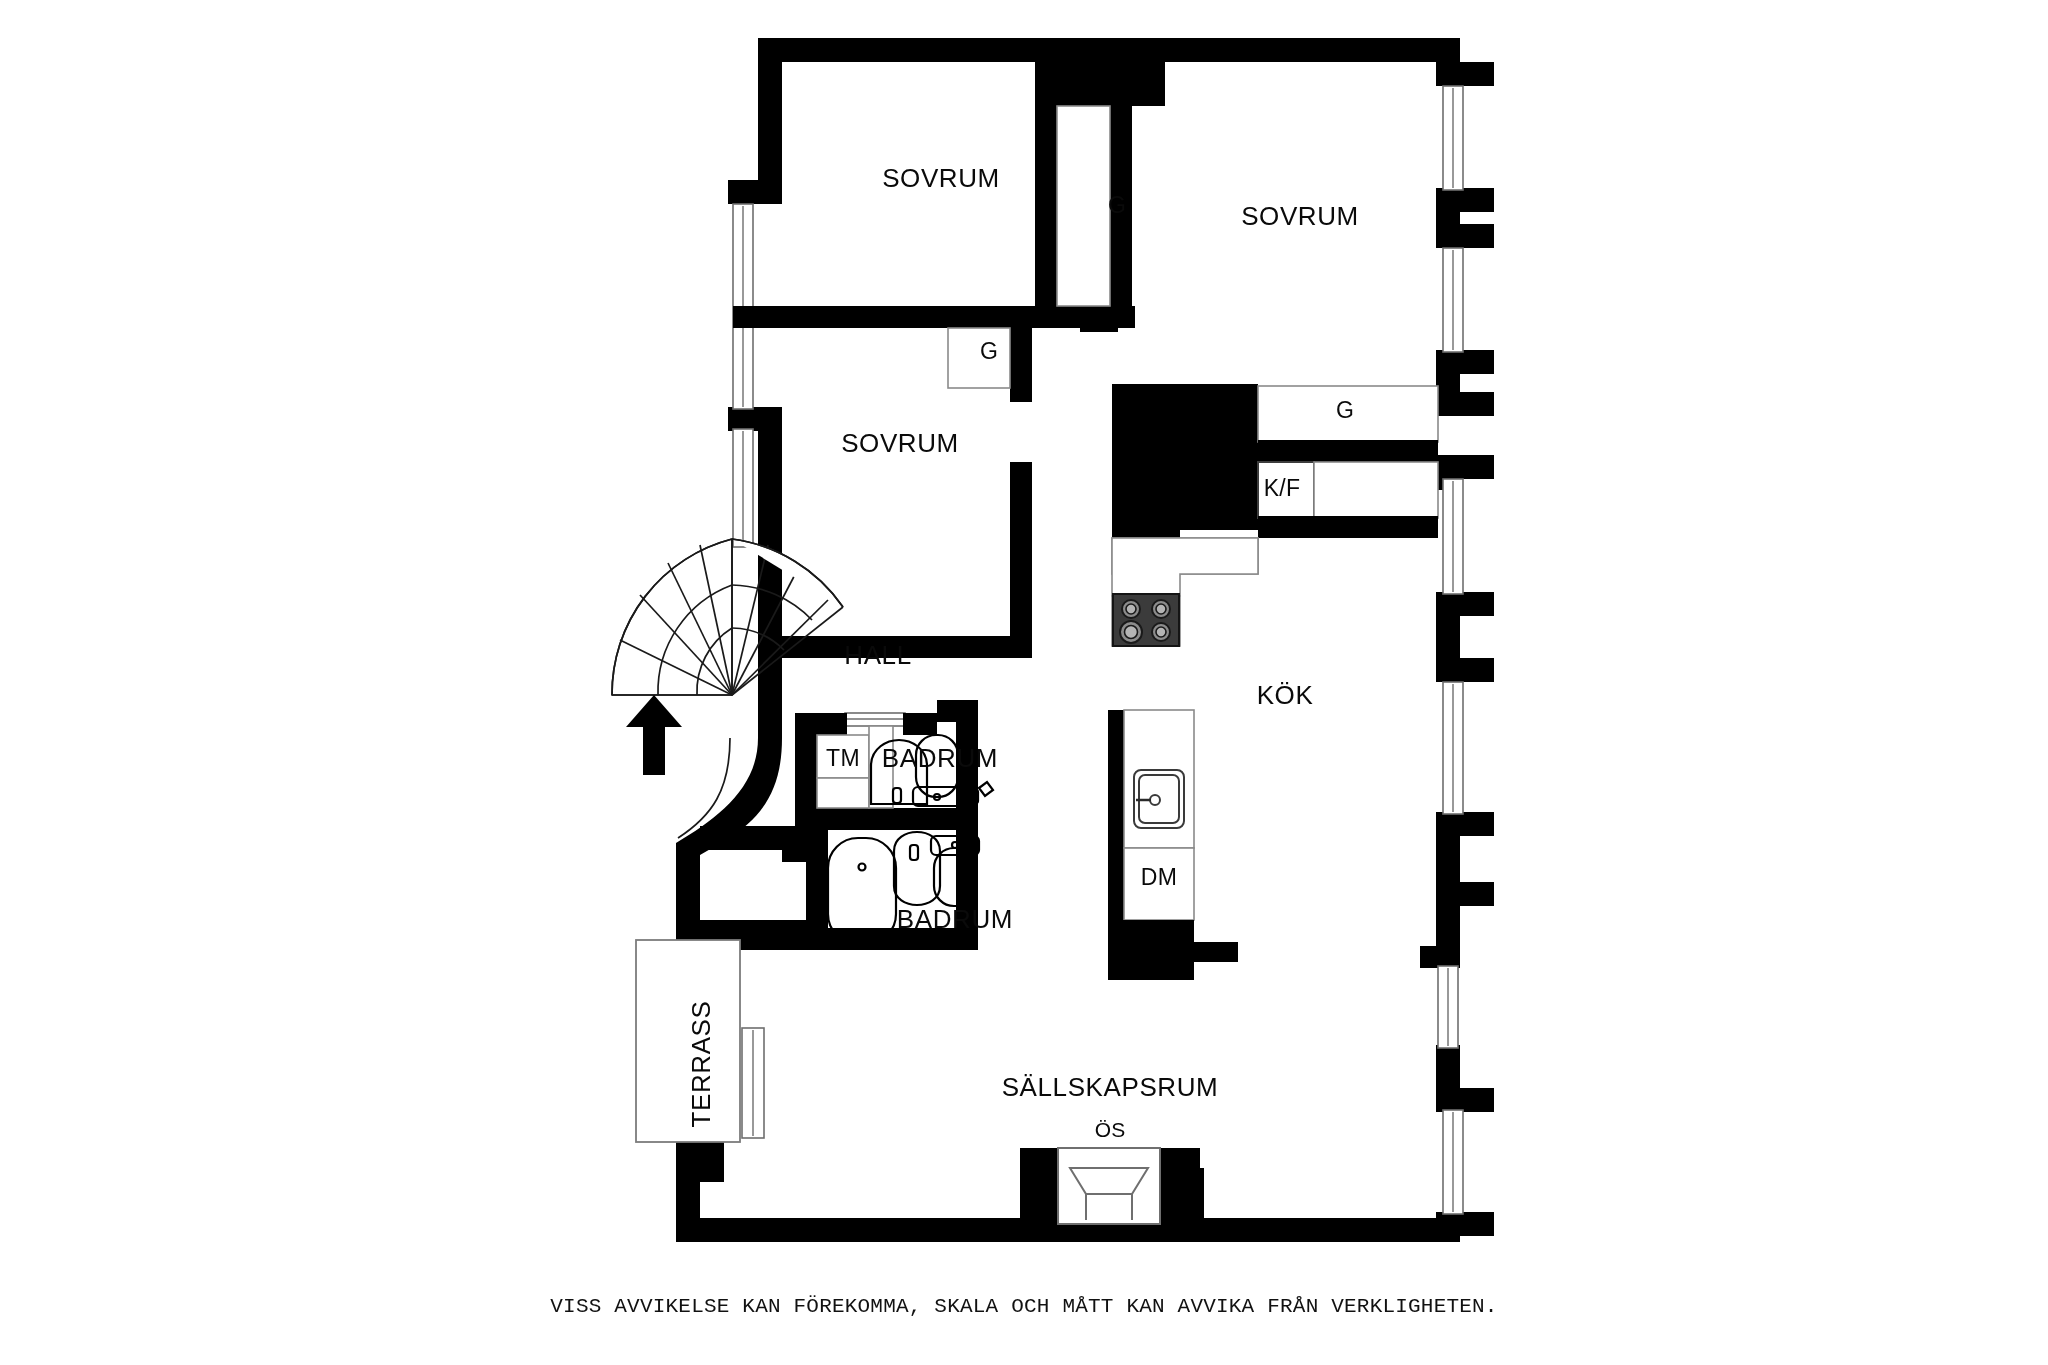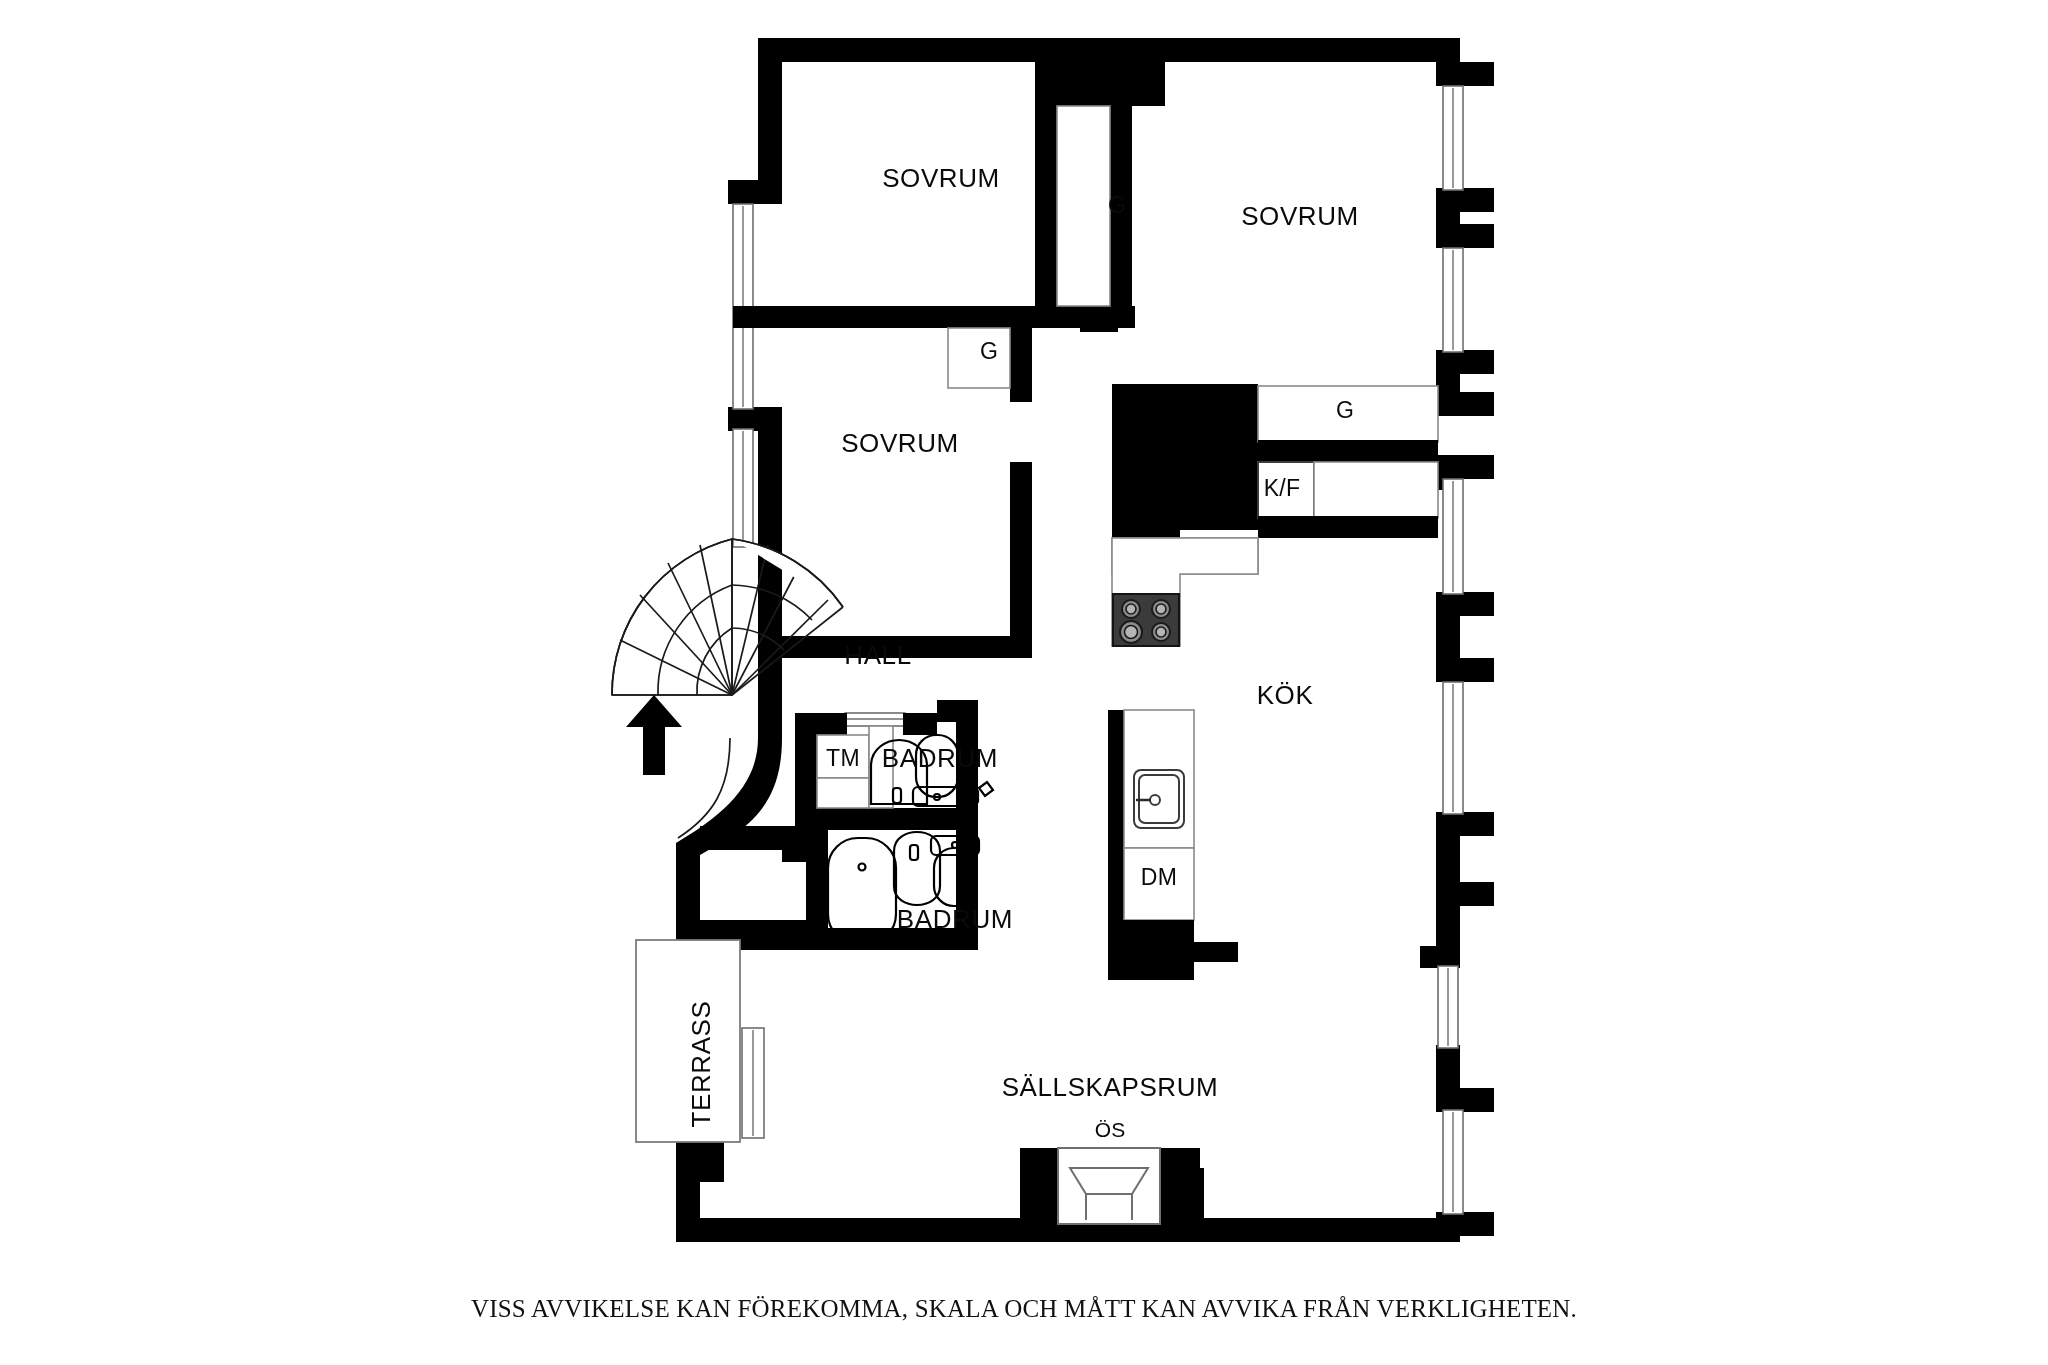--- a/index.html
+++ b/index.html
@@ -64,22 +64,22 @@
     fill: #0a0a0a;
     text-anchor: middle;
     dominant-baseline: middle;
   }
   .disclaimer-text {
     position: absolute;
     left: 0;
     right: 0;
     top: 1295px;
     text-align: center;
-    font-family: Liberation Serif, serif;
-    font-size: 25px;
+    font-family: Liberation Mono, monospace;
+    font-size: 21px;
     letter-spacing: 0.2px;
     color: #111111;
     white-space: nowrap;
   }
 </style>
 </head>
 <body>
 
 <div id="plan-root">
 

